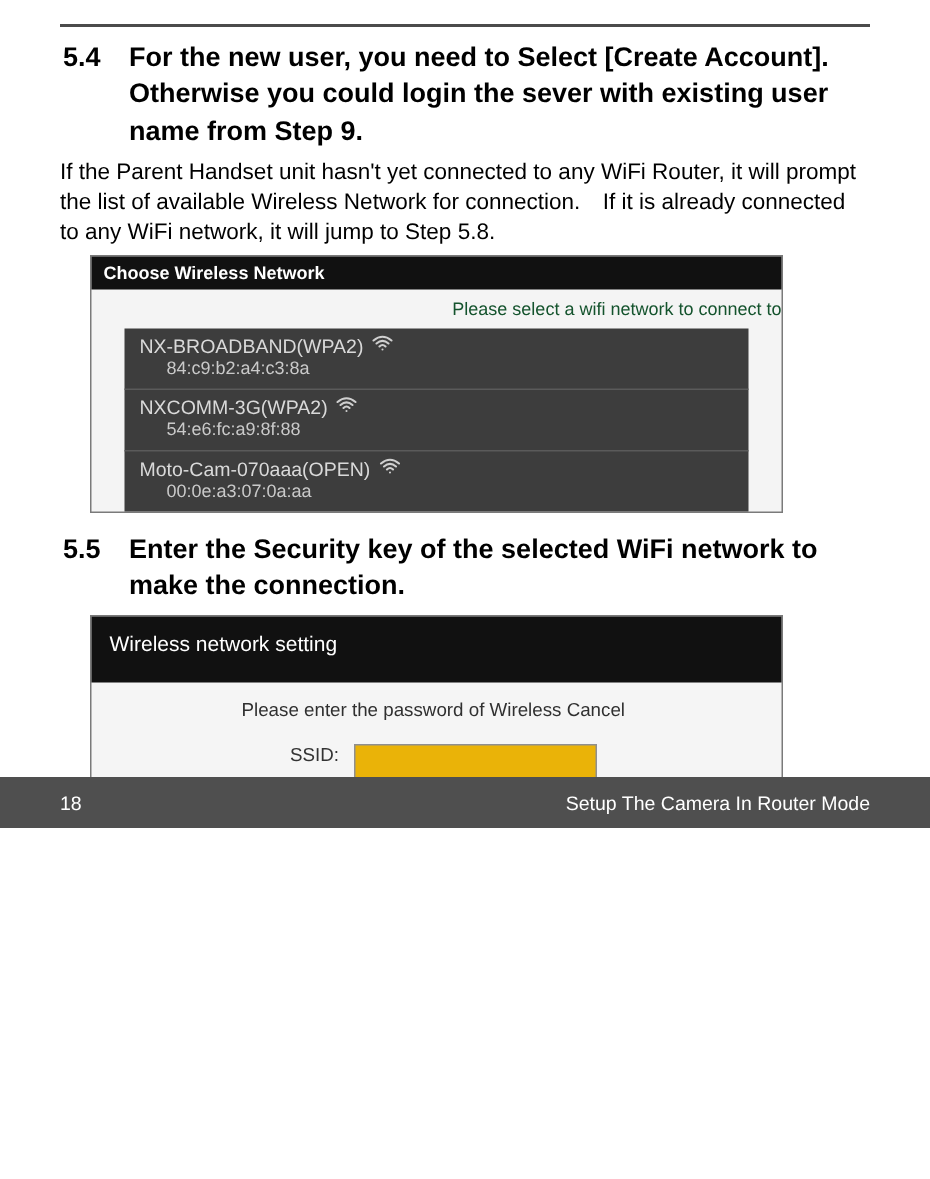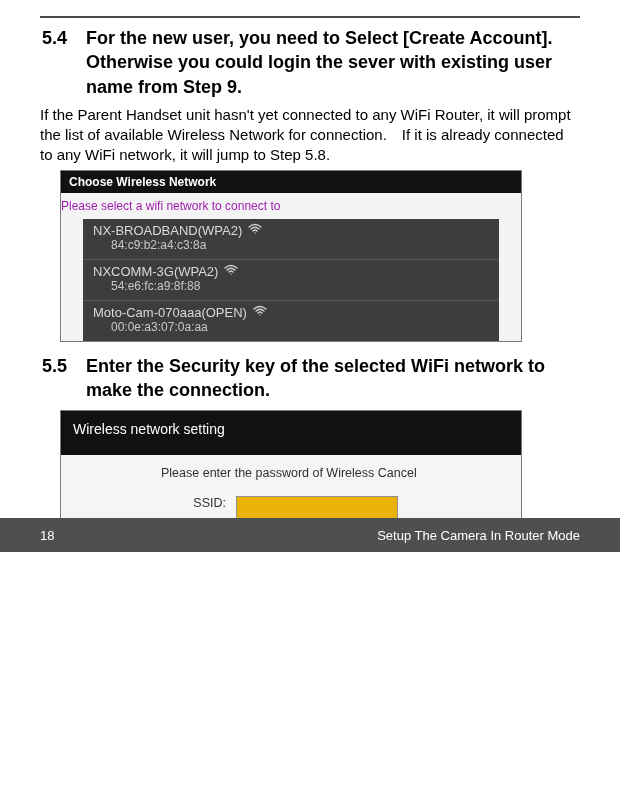--- a/index.html
+++ b/index.html
@@ -50,23 +50,23 @@
     border: 1px solid #7a7a7a;
   }
   .shot1-header {
     background: #111;
     color: #fff;
     font-size: 12px;
     font-weight: bold;
     padding: 4px 8px;
   }
   .shot1-sub {
-    text-align: left;
-    font-size: 12px;
-    color: #a21caf;
+    text-align: right;
+    font-size: 12px;
+    color: #14532d;
     padding: 6px 0 6px 0;
   }
   .wifi-list {
     background: #3d3d3d;
     margin: 0 22px;
   }
   .wifi-item {
     border-bottom: 1px solid #5a5a5a;
     padding: 4px 10px 6px 10px;
     color: #d9d9d9;

